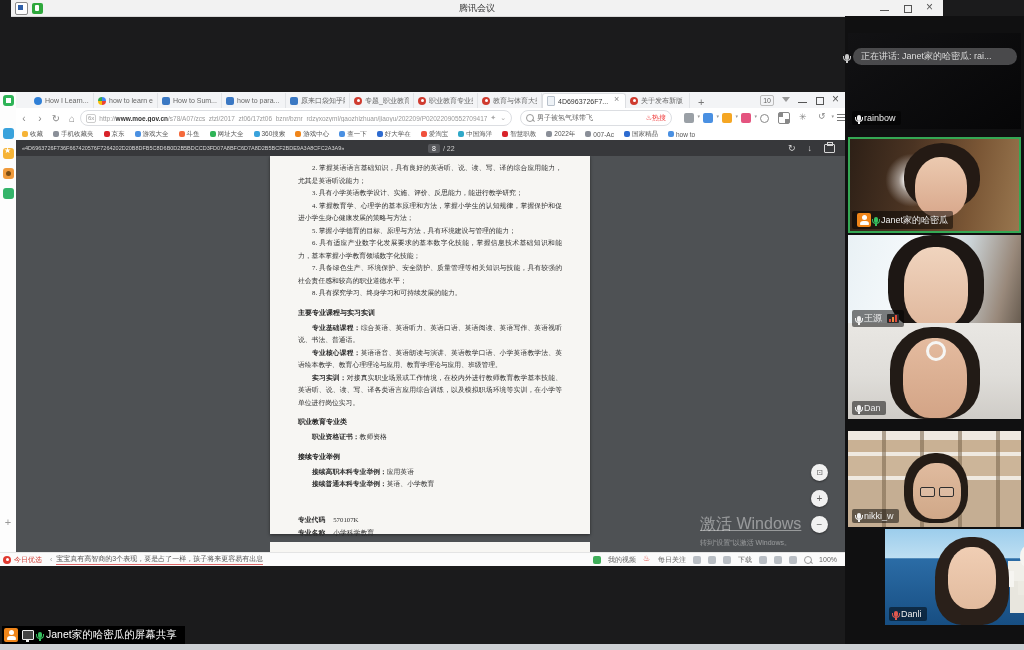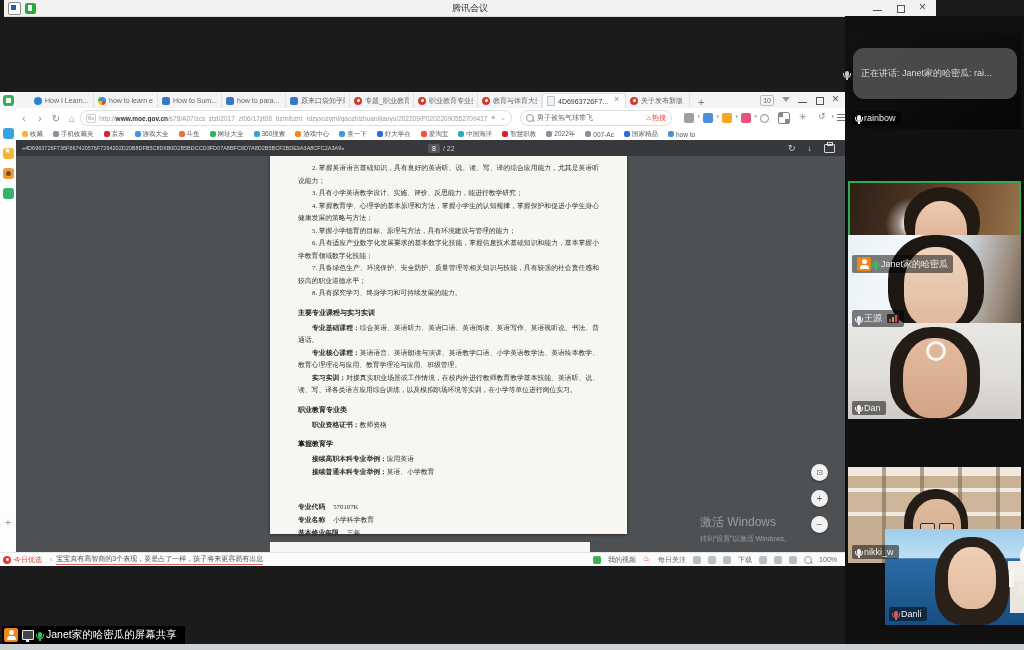--- a/index.html
+++ b/index.html
@@ -1,19 +1,19 @@
 <!DOCTYPE html>
 <html><head>
 <meta charset="utf-8">
 <style>
   html,body{margin:0;padding:0;background:#333;}
   #root{position:relative;width:1024px;height:650px;background:#1b1b1c;overflow:hidden;
         font-family:"Liberation Sans","DejaVu Sans",sans-serif;}
   
-  .titlebar{position:absolute;left:4px;top:0;width:932px;height:16px;background:#f2f2f2;
+  .titlebar{position:absolute;left:11px;top:0;width:932px;height:16px;background:#f2f2f2;
             border-bottom:1px solid #d9d9d9;display:flex;align-items:center;}
   .tb-ic{width:11px;height:11px;margin-left:4px;border-radius:2px;display:inline-block;}
   .tb-ic1{background:#fff;border:1px solid #8a8a8a;position:relative;}
   .tb-ic1::after{content:"";position:absolute;left:2px;top:2px;width:5px;height:5px;background:#2d5ea8;}
   .tb-ic2{background:#2fa83c;position:relative;}
   .tb-ic2::after{content:"";position:absolute;left:3px;top:2px;width:4px;height:6px;background:#fff;border-radius:1px;}
   .tb-title{position:absolute;left:0;right:0;text-align:center;font-size:9px;color:#333;}
   .tb-controls{position:absolute;right:2px;top:0;height:16px;display:flex;align-items:center;gap:14px;padding-right:6px;}
   .wc{width:9px;height:9px;position:relative;display:inline-block;}
   .wc-min::after{content:"";position:absolute;left:0;right:0;top:6px;border-top:1px solid #555;}
@@ -101,79 +101,79 @@
   .pdf-title{font-size:5.5px;color:#d6d6d6;margin-left:6px;white-space:nowrap;overflow:hidden;max-width:560px;}
   .pagebox{position:absolute;left:412px;display:flex;align-items:center;gap:3px;}
   .pagebox .cur{background:#57585c;color:#fff;font-size:7px;padding:1px 4px;border-radius:2px;}
   .pagebox .tot{font-size:7px;color:#cfcfcf;}
   .pdfbar-right{position:absolute;right:10px;display:flex;gap:12px;align-items:center;}
   .pic{font-size:9px;color:#d6d6d6;}
   .pic-print{width:9px;height:7px;border:1px solid #d6d6d6;border-radius:1px;position:relative;}
   .pic-print::before{content:"";position:absolute;left:2px;top:-3px;width:4px;height:2px;border:1px solid #d6d6d6;}
   
   .pdfarea{position:absolute;left:16px;top:64px;width:829px;height:396px;background:#4e5154;overflow:hidden;}
-  .page{position:absolute;left:254px;top:0;width:357px;height:378px;background:#f7f6f3;
+  .page{position:absolute;left:254px;top:0;width:320px;height:378px;background:#f7f6f3;
         box-shadow:0 1px 3px rgba(0,0,0,.5);box-sizing:border-box;padding:6px 28px 8px 28px;
         display:flex;flex-direction:column;font-family:"Liberation Serif","DejaVu Serif",serif;}
   .page2{position:absolute;left:254px;top:386px;width:320px;height:10px;background:#f7f6f3;}
   .doc-li,.doc-p{font-size:6.8px;line-height:12.5px;color:#2e2e2e;text-align:justify;text-indent:14px;}
   .doc-h{font-size:7px;line-height:12px;color:#1e1e1e;font-weight:bold;margin:7px 0 3px 0;}
   .doc-lead{font-weight:bold;}
   .doc-kv{font-size:6.8px;line-height:13px;color:#2e2e2e;}
   .doc-kv .k{font-weight:bold;}
   .doc-kv .v{margin-left:8px;}
   .doc-gap{height:22px;}
   .pageno{margin-top:auto;text-align:right;font-size:6.5px;font-style:italic;color:#444;padding-right:2px;}
   .pdf-zoom{position:absolute;right:17px;top:308px;display:flex;flex-direction:column;gap:9px;align-items:center;}
   .zbtn{width:17px;height:17px;border-radius:50%;background:#f1f1f1;color:#666;font-size:10px;
         display:flex;align-items:center;justify-content:center;box-shadow:0 1px 2px rgba(0,0,0,.4);}
   .zbtn-fit{font-size:8px;}
   .watermark{position:absolute;left:684px;top:358px;color:rgba(255,255,255,.42);}
-  .wm1{font-size:12px;}
+  .wm1{font-size:16px;text-decoration:underline;}
   .wm2{font-size:7px;margin-top:3px;}
   
   .statusbar{position:absolute;left:0;top:460px;width:845px;height:14px;background:#fbfbfb;
              border-top:1px solid #e4e4e4;display:flex;align-items:center;box-sizing:border-box;}
   .st-dot{width:8px;height:8px;border-radius:50%;background:#e0392f;margin-left:3px;position:relative;flex:none;}
   .st-dot::after{content:"";position:absolute;left:2.5px;top:2.5px;width:3px;height:3px;background:#fff;border-radius:50%;}
   .st-label{font-size:7px;color:#d0392f;margin-left:3px;flex:none;}
   .st-arrow{font-size:7px;color:#999;margin:0 4px 0 8px;flex:none;}
   .st-headline{font-size:7px;color:#555;border-bottom:1px solid #d66;white-space:nowrap;overflow:hidden;}
   .st-right{margin-left:auto;display:flex;align-items:center;gap:7px;padding-right:8px;}
   .st-ic{width:8px;height:8px;border-radius:2px;background:#b9bec4;flex:none;}
   .st-ic.green{background:#3fae5a;}
   .st-ic.flame{background:none;position:relative;}
   .st-ic.flame::after{content:"♨";position:absolute;left:0;top:-2px;font-size:8px;color:#e0392f;}
   .st-txt{font-size:7px;color:#666;white-space:nowrap;}
   
   .sidebar{position:absolute;left:845px;top:16px;width:179px;height:628px;background:#101011;}
   .speak-row{position:absolute;left:0;top:32px;width:172px;display:flex;align-items:center;gap:4px;z-index:5;}
-  .speak-bubble{background:rgba(82,82,84,.88);border-radius:11px;padding:19px 8px;font-size:9px;color:#ddd;
+  .speak-bubble{background:rgba(82,82,84,.88);border-radius:11px;padding:2px 8px;font-size:9px;color:#ddd;
                 white-space:nowrap;overflow:hidden;flex:1;}
   .tile{position:absolute;left:3px;width:173px;height:96px;background:#000;overflow:hidden;}
-  .tile.speaking{box-shadow:inset 0 0 0 2px #35a854;margin-top:44px;}
+  .tile.speaking{box-shadow:inset 0 0 0 2px #35a854;}
   .hair,.face{position:absolute;}
   .scene-dark{background:linear-gradient(145deg,#121214,#060607);}
   .scene-janet{background:
      radial-gradient(circle at 37% 45%, rgba(255,255,255,.95) 0 6%, rgba(255,255,255,.45) 11%, rgba(255,255,255,0) 22%),
      linear-gradient(100deg,#2c1f16 0%,#4a3322 35%,#7a5635 70%,#9a7850 100%);}
   .scene-janet .hair{left:56px;top:6px;width:76px;height:66px;background:#241a14;border-radius:50% 50% 44% 44%;}
   .scene-janet .face{left:67px;top:20px;width:52px;height:60px;border-radius:48% 48% 42% 42%;
      background:linear-gradient(180deg,#eccab0,#d8a78b);}
   .scene-wang{background:linear-gradient(105deg,#e9f1f5 0%,#f5f9fb 35%,#ccd5d9 62%,#99897b 86%,#63584c 100%);}
   .scene-wang .hair{left:40px;top:0px;width:96px;height:96px;background:#1d1714;border-radius:46% 46% 40% 40%;}
   .scene-wang .face{left:56px;top:12px;width:64px;height:80px;border-radius:46% 46% 40% 40%;
      background:linear-gradient(180deg,#f0d4be,#e0b89d);}
   .scene-dan{background:linear-gradient(180deg,#e9e7e3 0%,#dfddd9 55%,#cfccc7 100%);}
   .scene-dan .hair{left:42px;top:4px;width:90px;height:92px;background:#221b16;border-radius:46% 46% 38% 38%;}
   .scene-dan .face{left:55px;top:15px;width:64px;height:80px;border-radius:46% 46% 42% 42%;
      background:linear-gradient(180deg,#e4bb9f,#d3a486);}
   .scene-dan .face::before{content:"";position:absolute;left:23px;top:3px;width:14px;height:14px;
      border:3px solid #f6f6f4;border-radius:50%;}
-  .scene-nikki{background:linear-gradient(180deg,#efe9e0 0 9px,#c9b194 9px 21px,#efe9e0 21px 25px,#ccb599 25px 45px,#efe9e0 45px 49px,#c5ae93 49px 100%);margin-top:36px;}
+  .scene-nikki{background:linear-gradient(180deg,#efe9e0 0 9px,#c9b194 9px 21px,#efe9e0 21px 25px,#ccb599 25px 45px,#efe9e0 45px 49px,#c5ae93 49px 100%);}
   .scene-nikki::before{content:"";position:absolute;inset:0;
      background:repeating-linear-gradient(90deg,transparent 0 34px,rgba(120,100,75,.55) 34px 38px);}
   .scene-nikki .hair{left:56px;top:22px;width:64px;height:70px;background:#241c16;border-radius:48% 48% 40% 40%;}
   .scene-nikki .face{left:65px;top:32px;width:48px;height:56px;border-radius:46% 46% 42% 42%;
      background:linear-gradient(180deg,#e0bb9f,#d0a888);}
   .glasses{position:absolute;left:71px;top:56px;width:36px;height:9px;}
   .glasses::before,.glasses::after{content:"";position:absolute;top:0;width:13px;height:8px;
      border:1px solid #2e2e2e;border-radius:2px;background:rgba(255,255,255,.15);}
   .glasses::before{left:1px;} .glasses::after{right:1px;}
   .scene-danli{background:linear-gradient(180deg,#9ccdec 0%,#bedff2 30%,#2b6ca6 31%,#174e82 100%);}
@@ -412,21 +412,21 @@
             <div class="doc-li">5. 掌握小学德育的目标、原理与方法，具有环境建设与管理的能力；</div>
             <div class="doc-li">6. 具有适应产业数字化发展要求的基本数字化技能，掌握信息技术基础知识和能力，基本掌握小学教育领域数字化技能；</div>
             <div class="doc-li">7. 具备绿色生产、环境保护、安全防护、质量管理等相关知识与技能，具有较强的社会责任感和较高的职业道德水平；</div>
             <div class="doc-li">8. 具有探究学习、终身学习和可持续发展的能力。</div>
             <div class="doc-h">主要专业课程与实习实训</div>
             <div class="doc-p"><span class="doc-lead">专业基础课程：</span>综合英语、英语听力、英语口语、英语阅读、英语写作、英语视听说、书法、普通话。</div>
             <div class="doc-p"><span class="doc-lead">专业核心课程：</span>英语语音、英语朗读与演讲、英语教学口语、小学英语教学法、英语绘本教学、教育心理理论与应用、教育学理论与应用、班级管理。</div>
             <div class="doc-p"><span class="doc-lead">实习实训：</span>对接真实职业场景或工作情境，在校内外进行教师教育教学基本技能、英语听、说、读、写、译各类语言应用综合训练，以及模拟职场环境等实训，在小学等单位进行岗位实习。</div>
             <div class="doc-h">职业教育专业类</div>
             <div class="doc-p"><span class="doc-lead">职业资格证书：</span>教师资格</div>
-            <div class="doc-h">掌握教育学</div>
+            <div class="doc-h">接续专业举例</div>
             <div class="doc-p"><span class="doc-lead">接续高职本科专业举例：</span>应用英语</div>
             <div class="doc-p"><span class="doc-lead">接续普通本科专业举例：</span>英语、小学教育</div>
             <div class="doc-gap"></div>
             <div class="doc-kv"><span class="k">专业代码</span><span class="v">570107K</span></div>
             <div class="doc-kv"><span class="k">专业名称</span><span class="v">小学科学教育</span></div>
             <div class="doc-kv"><span class="k">基本修业年限</span><span class="v">三年</span></div>
           </div>
         <div class="pageno">293</div>
       </div>
       <div class="page2"></div>

